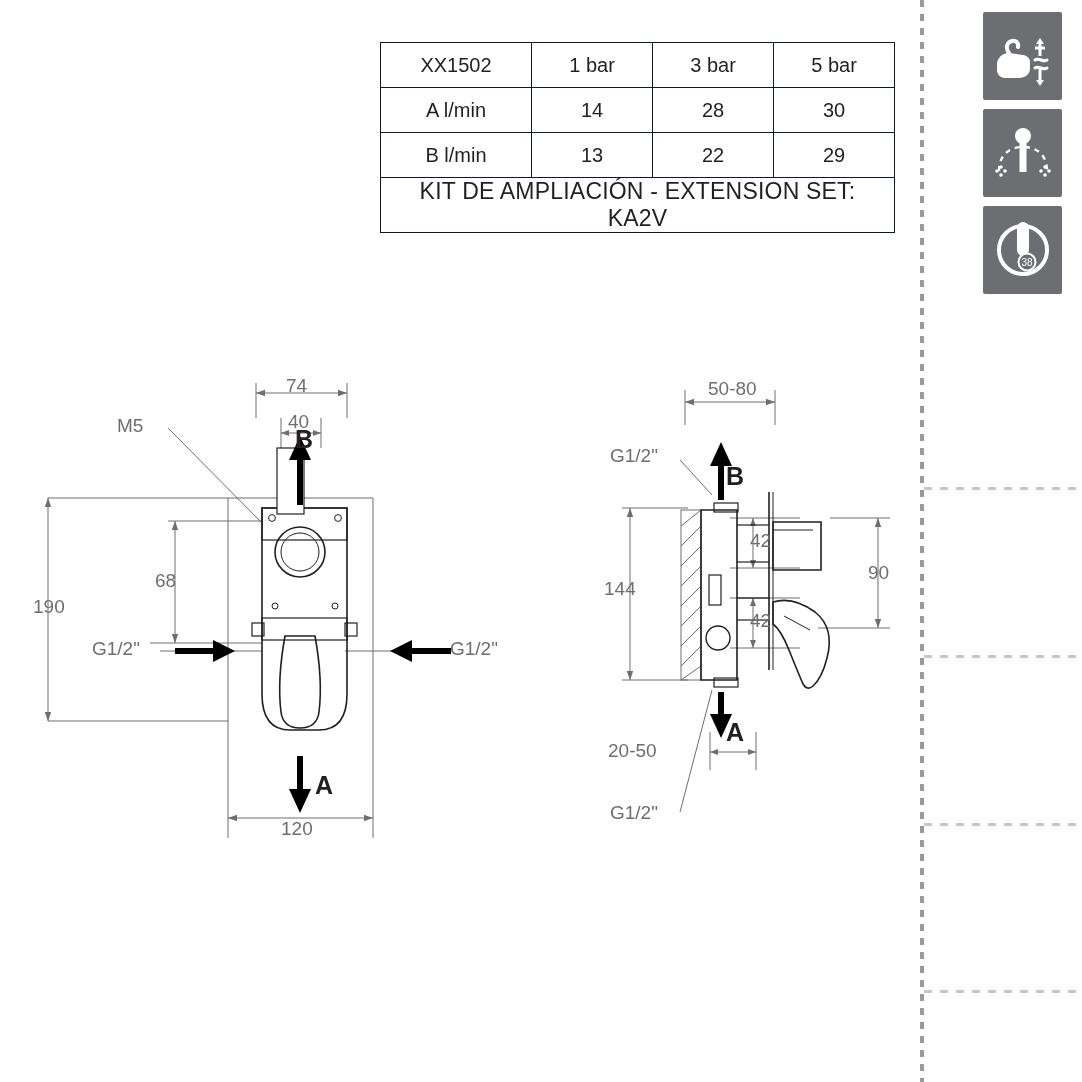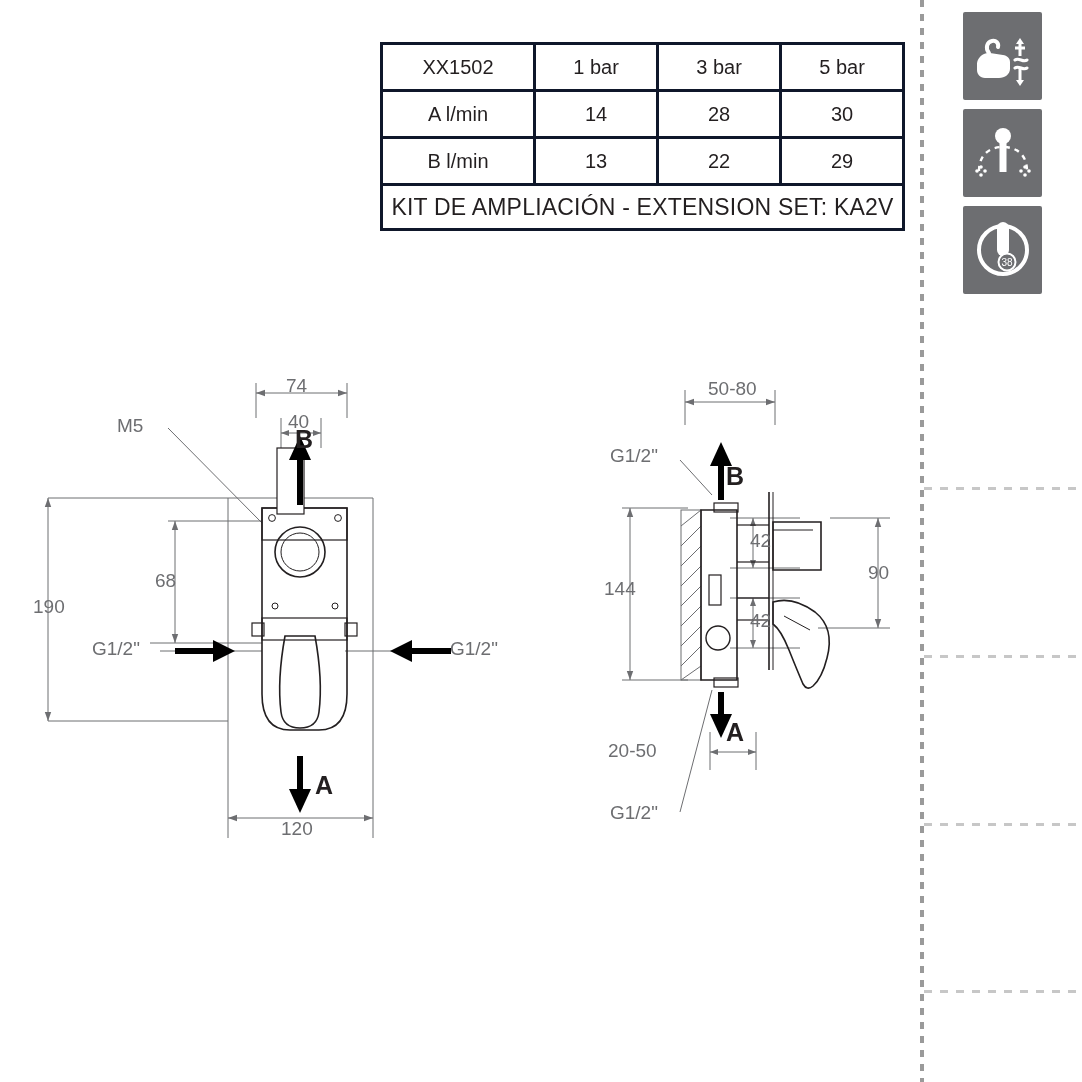--- a/index.html
+++ b/index.html
@@ -3,32 +3,32 @@
 <meta charset="utf-8">
 <style>
   html,body{margin:0;padding:0;background:#ffffff;}
   body{width:1082px;height:1082px;position:relative;overflow:hidden;
        font-family:"Liberation Sans",sans-serif;color:#231f20;}
 
   .sheet{position:absolute;inset:0;}
 
   
   .spec-table{position:absolute;left:380px;top:42px;border-collapse:collapse;}
-  .spec-table td{border:3px solid #0f172a;height:44px;text-align:center;
+  .spec-table td{border:1px solid #0f172a;height:44px;text-align:center;
                  font-size:20px;font-weight:400;color:#231f20;padding:0 6px;}
   .spec-table td.c0{width:138px;}
   .spec-table td.c1,.spec-table td.c2,.spec-table td.c3{width:108px;}
   .spec-table td.full{text-align:center;font-size:23px;letter-spacing:.2px;height:42px;}
 
   
   .icon-strip{position:absolute;left:963px;top:12px;width:80px;}
   .icon-box{width:79px;height:88px;margin-bottom:9px;position:relative;
             border-radius:2px;overflow:hidden;}
   .icon-box.navy{background:#1c3461;}
-  .icon-box.grey{background:#6d6e71;}
+  .icon-box.grey{background:#6d6e71;margin-left:20px;}
   .icon-box .s2{position:absolute;left:8px;top:5px;color:#fff;font-size:15px;font-weight:bold;}
   .ic-svg{position:absolute;left:0;top:0;}
 
   
   .dot-col{position:absolute;left:920px;top:0;width:4px;height:1082px;
            background-image:repeating-linear-gradient(to bottom,#9a9a9a 0 7px,transparent 7px 14px);}
   .dot-row{position:absolute;height:3px;left:924px;width:158px;
            background-image:repeating-linear-gradient(to right,#c7c7c7 0 8px,transparent 8px 16px);}
 
   

